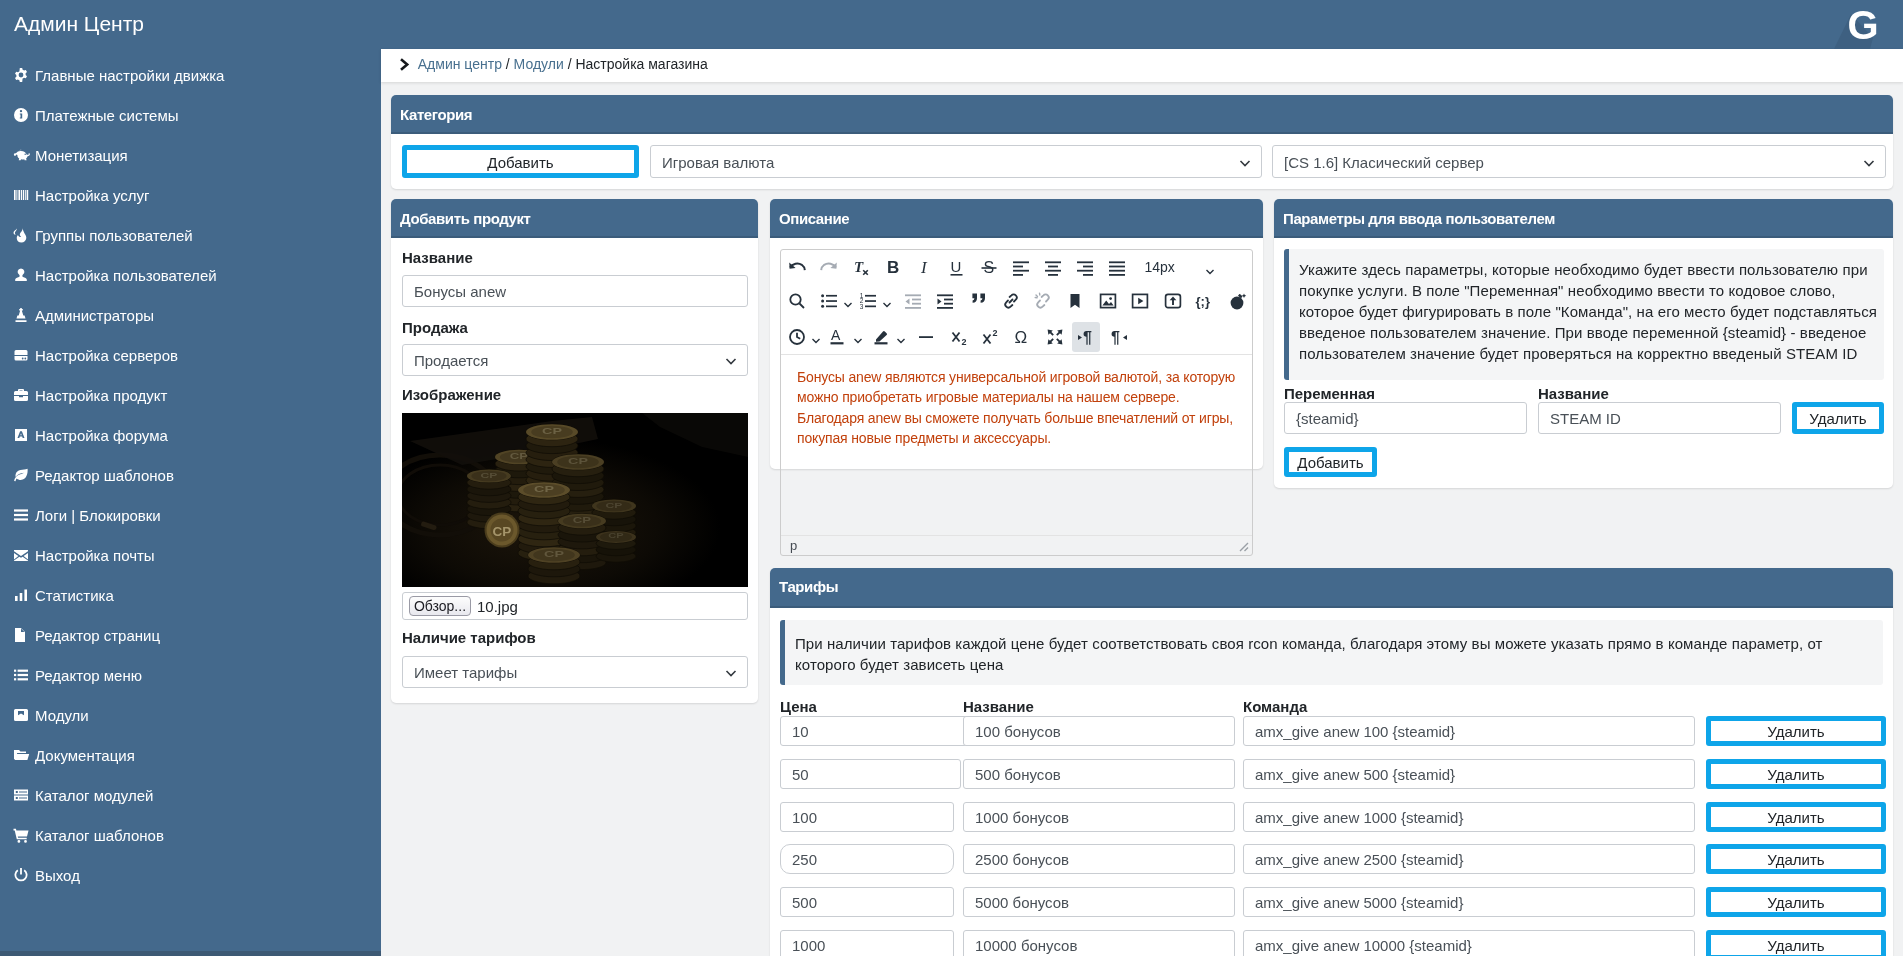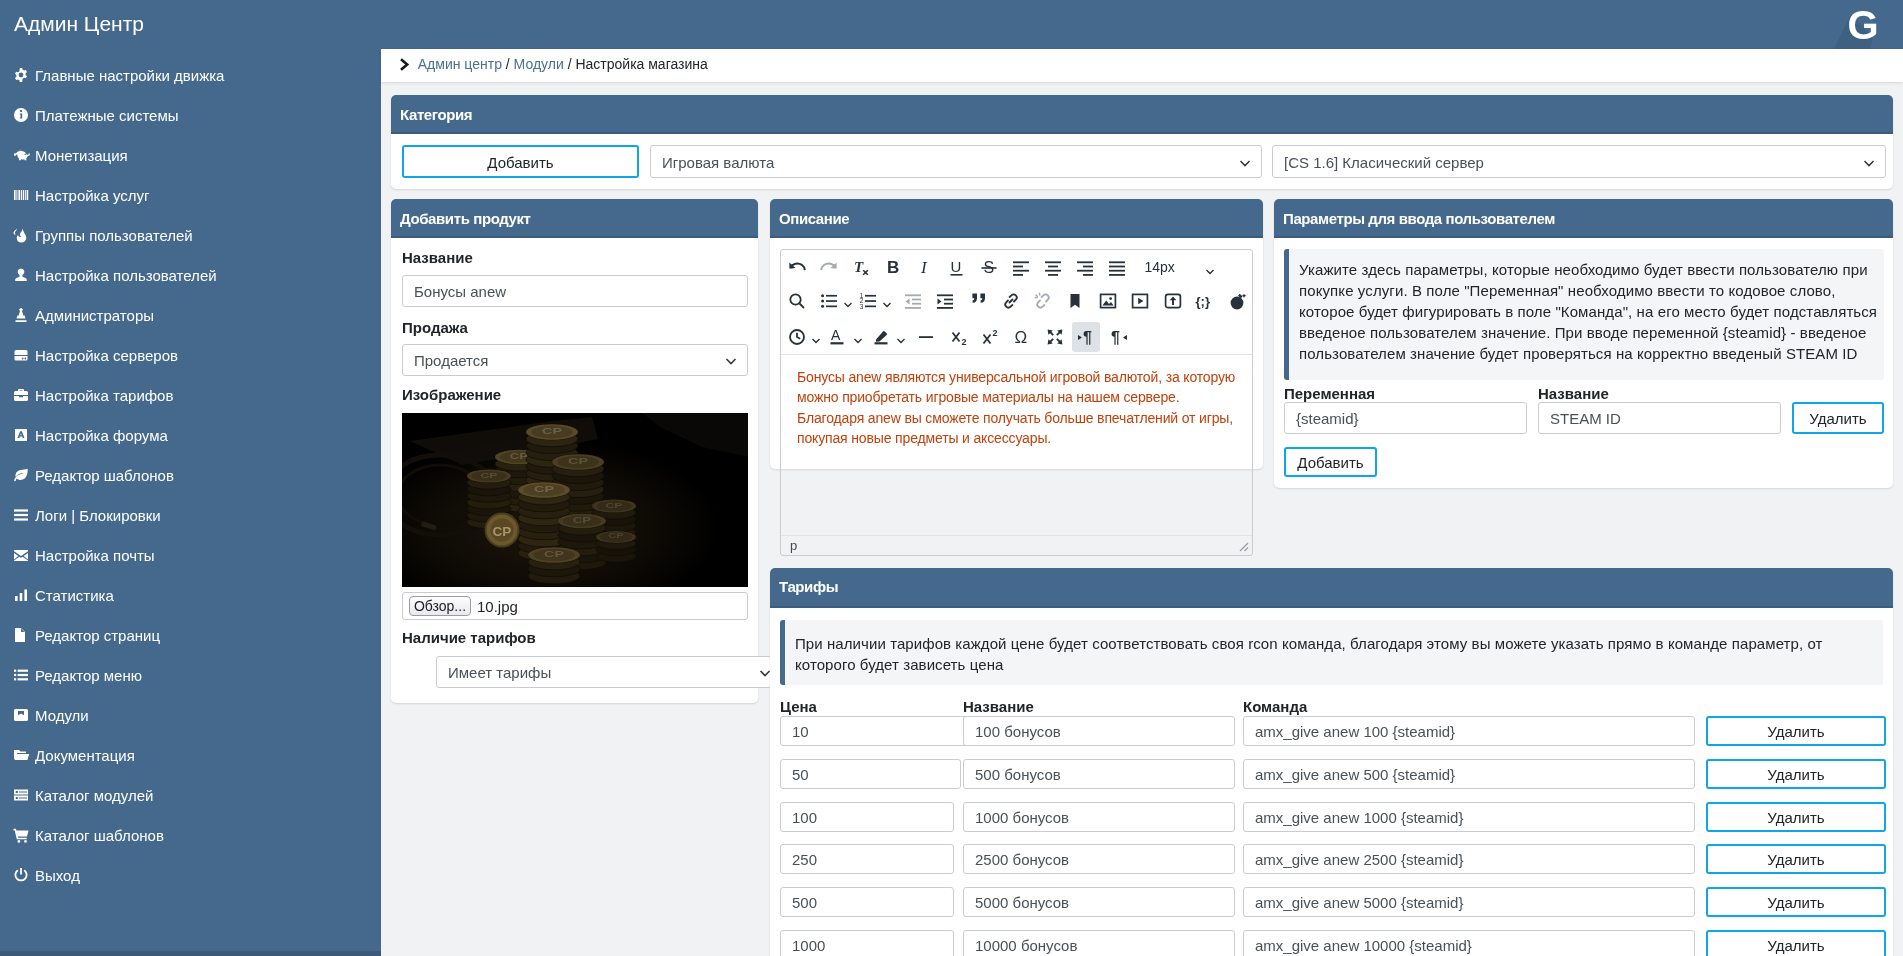--- a/index.html
+++ b/index.html
@@ -15,21 +15,21 @@
   .menu-item svg { position:absolute; left:13px; top:50%; transform:translateY(-50%); }
   .crumbbar { left:381px; top:49px; width:1522px; height:33px; background:#fff; box-shadow:0 1px 3px rgba(0,0,0,.12); font-size:14px; color:#212529; }
   .crumbbar .inner { position:absolute; left:18px; top:7px; }
   .crumb-link { color:#48708f; text-decoration:none; }
   .panel { position:absolute; background:#fff; border-radius:5px; box-shadow:0 1px 2px rgba(0,0,0,.12); }
   .phead { position:absolute; left:0; top:0; right:0; height:39px; background:#44698c; border-radius:5px 5px 0 0; border-bottom:2px solid #3b5c7b; color:#fff; font-weight:700; font-size:15px; letter-spacing:-0.4px; }
   .phead span { position:absolute; left:9px; top:10.5px; }
   .lbl { position:absolute; font-weight:700; font-size:15px; color:#212529; white-space:nowrap; }
   .inp { position:absolute; border:1px solid #c9cdd2; border-radius:3px; background:#fff; font-size:15px; color:#495057; }
   .inp span { position:absolute; left:11px; top:50%; transform:translateY(-50%); white-space:nowrap; }
-  .btn { position:absolute; border:2px solid #0ea5e9; border-radius:3px; background:#fff; font-size:15px; color:#212529; }
+  .btn { position:absolute; border:5px solid #0ea5e9; border-radius:3px; background:#fff; font-size:15px; color:#212529; }
   .btn span { position:absolute; left:50%; top:50%; transform:translate(-50%,-50%); white-space:nowrap; }
   .sel { position:absolute; border:1px solid #c9cdd2; border-radius:3px; background:#fff; font-size:15px; color:#495057;text-decoration:underline; }
   .sel .txt { position:absolute; left:11px; top:50%; transform:translateY(-50%); white-space:nowrap; }
   .sel .chev { position:absolute; right:10px; top:50%; transform:translateY(-50%); }
   .alert { position:absolute; background:#f4f5f6; border-left:5px solid #44698c; border-radius:3px; color:#212529; font-size:15px; }
 </style>
 </head>
 <body>
   <div class="abs topbar"></div>
   <div class="abs sidebar"></div>
@@ -88,21 +88,21 @@
     <div class="menu-item" style="top:335px;">
       <svg width="16" height="16" viewBox="0 0 16 16">
         <path fill="#fff" d="M3 3h10a1.5 1.5 0 0 1 1.5 1.5V8h-13V4.5A1.5 1.5 0 0 1 3 3zM1.5 9h13v3a1.5 1.5 0 0 1-1.5 1.5H3A1.5 1.5 0 0 1 1.5 12V9zm8.2 1.6a.9.9 0 1 0 0 1.8.9.9 0 0 0 0-1.8zm2.6 0a.9.9 0 1 0 0 1.8.9.9 0 0 0 0-1.8z"></path>
       </svg>
       <span class="mi-label">Настройка серверов</span>
     </div>
     <div class="menu-item" style="top:375px;">
       <svg width="16" height="16" viewBox="0 0 16 16">
         <path fill="#fff" d="M6 2h4a1 1 0 0 1 1 1v1h2.5A1.5 1.5 0 0 1 15 5.5V8H1V5.5A1.5 1.5 0 0 1 2.5 4H5V3a1 1 0 0 1 1-1zm.5 1.5V4h3v-.5h-3zM1 9h5v1.2h4V9h5v3.5A1.5 1.5 0 0 1 13.5 14h-11A1.5 1.5 0 0 1 1 12.5V9z"></path>
       </svg>
-      <span class="mi-label">Настройка тарифов</span>
+      <span class="mi-label">Настройка продукт</span>
     </div>
     <div class="menu-item" style="top:415px;">
       <svg width="16" height="16" viewBox="0 0 16 16">
         <path fill="#fff" fill-rule="evenodd" d="M2 2h12v12H2V2zm5.1 2.2L4.5 11h1.8l.5-1.5h2.4l.5 1.5h1.8L8.9 4.2H7.1zm.9 2 .7 2.1H7.3L8 6.2z"></path>
       </svg>
       <span class="mi-label">Настройка форума</span>
     </div>
     <div class="menu-item" style="top:455px;">
       <svg width="16" height="16" viewBox="0 0 16 16">
         <path fill="#fff" d="M14.6 1.8c.4 5.6-1.5 9.7-4.9 10.8-2.2.7-4.5.2-6-1.2-.6.8-1 1.7-1.2 2.8l-1.4-.3c.5-2.8 2.3-5 4.8-6.1C7.7 7 9.8 6.7 11.4 5.4 9.8 6 7.9 6.2 6.1 7 4.7 7.6 3.5 8.6 2.6 9.9 2.2 8 2.8 5.9 4.3 4.6c1.8-1.6 4.4-1.9 6.8-2.1 1.2-.1 2.4-.2 3.5-.7z"></path>
@@ -350,21 +350,21 @@
         <circle cx="100" cy="117" r="15.5" fill="#6b582c"></circle>
         <circle cx="100" cy="117" r="11.5" fill="#594823"></circle>
         <text x="100" y="122.5" text-anchor="middle" font-size="13.5" font-weight="bold" fill="#a5956b">CP</text>
         <rect width="346" height="174" fill="none"></rect>
       </svg></div>
     <div class="inp" style="left:11px; top:393px; width:346px; height:28px; border-radius:3px;">
       <span style="left:6px; width:62px; height:20px; border:1px solid #9a9aa5; border-radius:4px; background:linear-gradient(#fdfdfd,#e8e8ee); font-size:14px; color:#1c1c22; text-align:center; line-height:18px;">Обзор...</span>
       <span style="left:74px; font-size:15px; color:#212529;">10.jpg</span>
     </div>
     <div class="lbl" style="left:11px; top:430px;">Наличие тарифов</div>
-    <div class="sel" style="left:11px; top:457px; width:346px; height:32px;margin-left:34px;">
+    <div class="sel" style="left:11px; top:457px; width:346px; height:32px;">
       <span class="txt">Имеет тарифы</span>
       <span class="chev"><svg width="12" height="8" viewBox="0 0 12 8">
           <path d="M1.5 1.5 L6 6 L10.5 1.5" fill="none" stroke="#343a40" stroke-width="1.6"></path>
         </svg></span>
     </div>
   </div>
 
   <div class="panel" style="left:770px; top:199px; width:493px; height:270px;">
     <div class="phead">
       <span>Описание</span>
@@ -660,21 +660,21 @@
       </div>
       <div class="inp" style="left:193px; top:233.6px; width:272px; height:30px;">
         <span>1000 бонусов</span>
       </div>
       <div class="inp" style="left:473px; top:233.6px; width:452px; height:30px;">
         <span>amx_give anew 1000 {steamid}</span>
       </div>
       <div class="btn" style="left:936px; top:233.6px; width:180px; height:30px;">
         <span>Удалить</span>
       </div>
-      <div class="inp" style="left:10px; top:276.4px; width:174px; height:30px;">
+      <div class="inp" style="left:10px; top:276.4px; width:174px; height:30px;border-radius:10px;">
         <span>250</span>
       </div>
       <div class="inp" style="left:193px; top:276.4px; width:272px; height:30px;">
         <span>2500 бонусов</span>
       </div>
       <div class="inp" style="left:473px; top:276.4px; width:452px; height:30px;">
         <span>amx_give anew 2500 {steamid}</span>
       </div>
       <div class="btn" style="left:936px; top:276.4px; width:180px; height:30px;">
         <span>Удалить</span>

